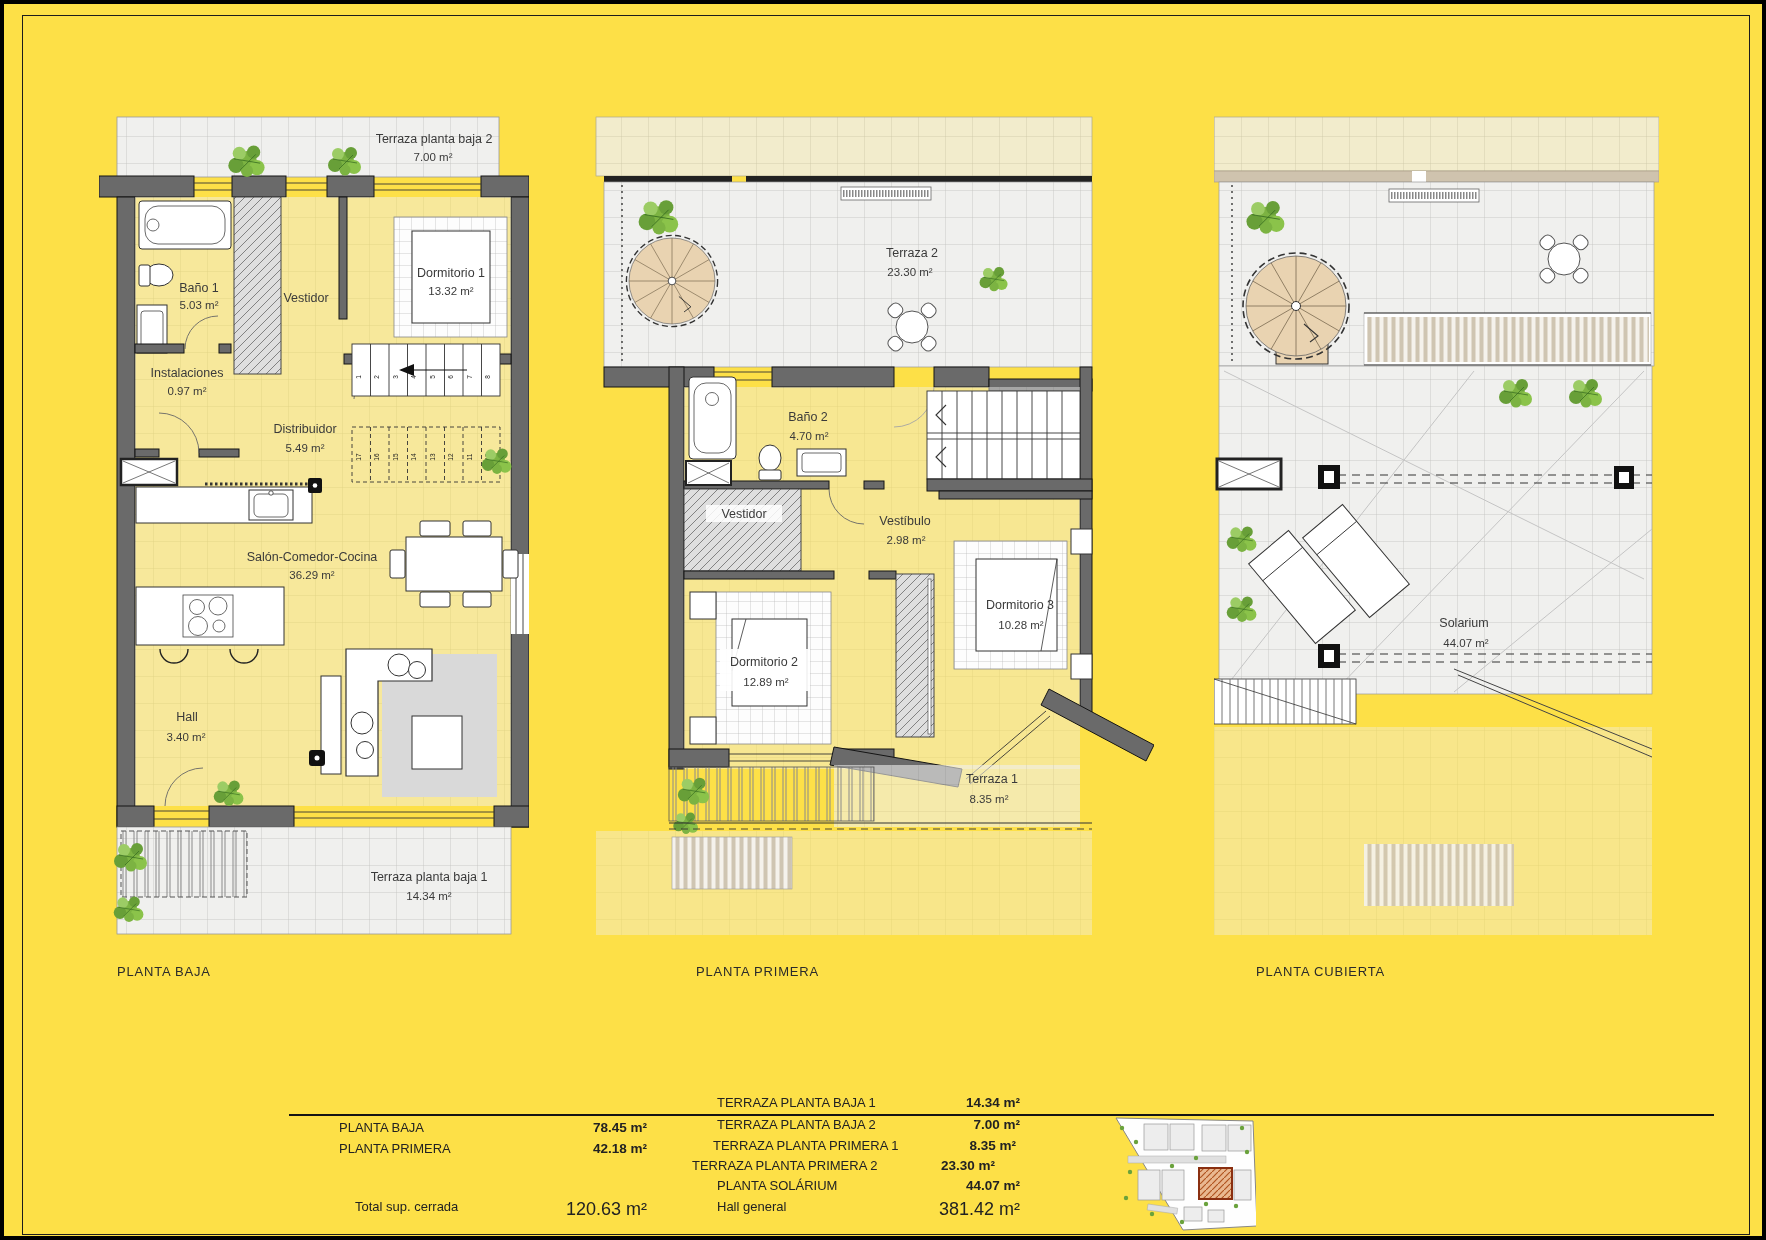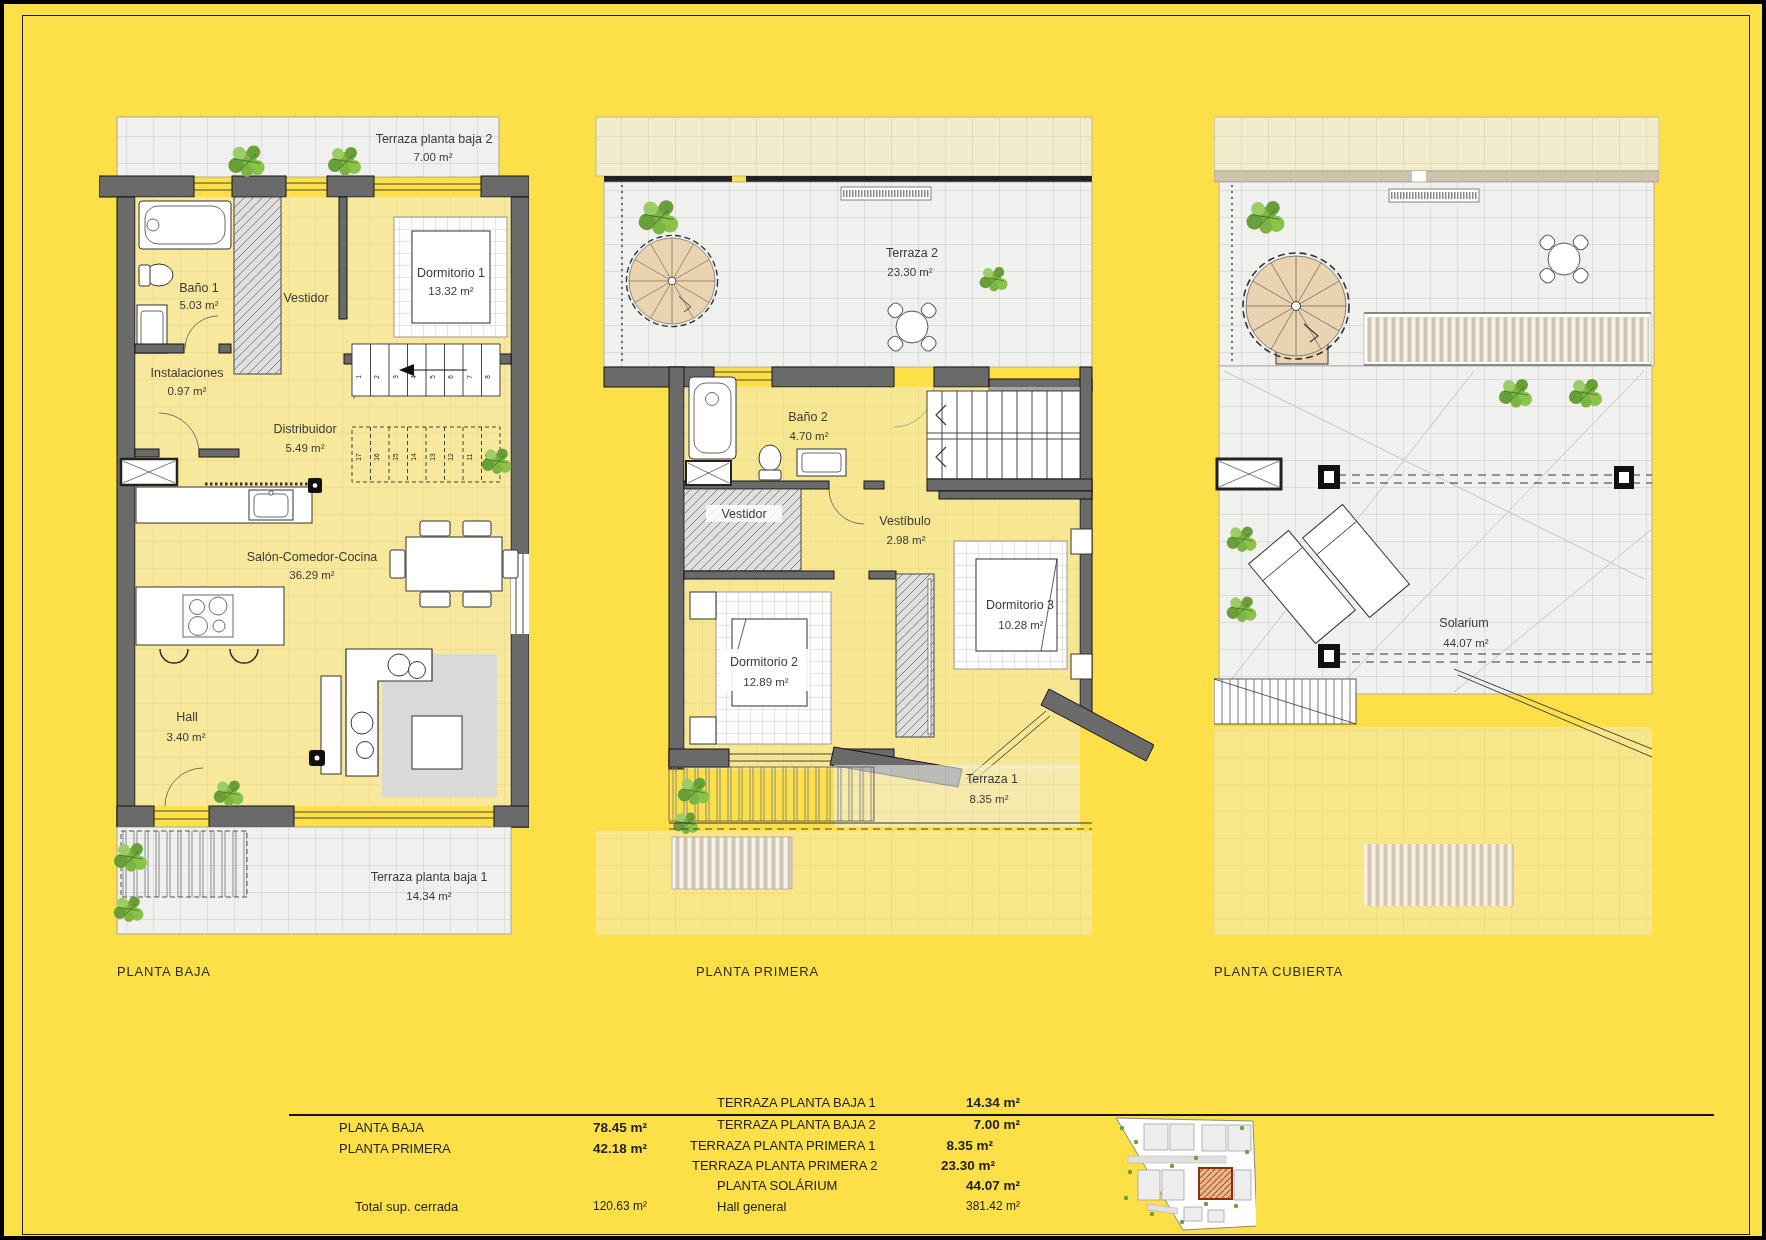--- a/index.html
+++ b/index.html
@@ -8,21 +8,21 @@
     box-sizing:border-box;border:4px solid #000;overflow:hidden;
     font-family:"Liberation Sans", sans-serif;
   }
   .inner-border{position:absolute;left:18px;top:11px;width:1726px;height:1218px;
     border:1.6px solid #1c1c1c;pointer-events:none;}
   .plan-svg{position:absolute;}
   .plan-title{position:absolute;font-size:13px;letter-spacing:.8px;color:#2b2b2b;}
   .rule{position:absolute;left:285px;top:1110px;width:1425px;height:1.6px;background:#141414;}
   .srow{position:absolute;display:flex;justify-content:space-between;color:#222;font-size:13px;}
   .srow .val{font-weight:bold;font-size:13.5px;white-space:nowrap;}
-  .srow .val.plain{font-weight:normal;font-size:12px;}
+  .srow .val.plain{font-weight:normal;font-size:18px;}
   .srow .lbl{white-space:nowrap;}
   .srow .lbl.ind{padding-left:16px;text-align:center;}
   
   svg text{fill:#3a3a3a;}
   .rn{font-size:12.5px;}
   .ra{font-size:11.5px;}
   .num{font-size:6.5px;fill:#222;}
   .wall{fill:#6a6a6a;stroke:#141414;stroke-width:1;}
   .furn{fill:#fff;stroke:#333;stroke-width:1;}
   .furn2{fill:#fff;stroke:#444;stroke-width:.8;}
@@ -431,21 +431,21 @@
       </g>
       <line x1="0" y1="570" x2="142" y2="615" stroke="#333" stroke-width="0.8"></line>
     </g>
     <rect x="0" y="618" width="438" height="208" fill="url(#tile1)" opacity="0.4"></rect>
     <path d="M240 560 L438 640 M244 566 L438 648" stroke="#444" stroke-width="1"></path>
     <rect x="150" y="735" width="150" height="62" fill="url(#louvT)" opacity="0.9"></rect>
   </svg>
 
   <div class="plan-title" style="left:113px;top:960px">PLANTA BAJA</div>
   <div class="plan-title" style="left:692px;top:960px">PLANTA PRIMERA</div>
-  <div class="plan-title" style="left:1210px;top:960px">PLANTA CUBIERTA</div>
+  <div class="plan-title" style="left:1252px;top:960px">PLANTA CUBIERTA</div>
 
   <div class="rule"></div>
 
   <div class="srow" style="left:335px;top:1116px;width:308px">
     <span class="lbl">PLANTA BAJA</span>
     <span class="val">78.45 m²</span>
   </div>
   <div class="srow" style="left:335px;top:1137px;width:308px">
     <span class="lbl">PLANTA PRIMERA</span>
     <span class="val">42.18 m²</span>
@@ -456,21 +456,21 @@
   </div>
 
   <div class="srow" style="left:713px;top:1091px;width:303px">
     <span class="lbl">TERRAZA PLANTA BAJA 1</span>
     <span class="val">14.34 m²</span>
   </div>
   <div class="srow" style="left:713px;top:1113px;width:303px">
     <span class="lbl">TERRAZA PLANTA BAJA 2</span>
     <span class="val">7.00 m²</span>
   </div>
-  <div class="srow" style="left:686px;top:1134px;width:303px">
+  <div class="srow" style="left:709px;top:1134px;width:303px">
     <span class="lbl">TERRAZA PLANTA PRIMERA 1</span>
     <span class="val">8.35 m²</span>
   </div>
   <div class="srow" style="left:688px;top:1154px;width:303px">
     <span class="lbl">TERRAZA PLANTA PRIMERA 2</span>
     <span class="val">23.30 m²</span>
   </div>
   <div class="srow" style="left:713px;top:1174px;width:303px">
     <span class="lbl">PLANTA SOLÁRIUM</span>
     <span class="val">44.07 m²</span>

